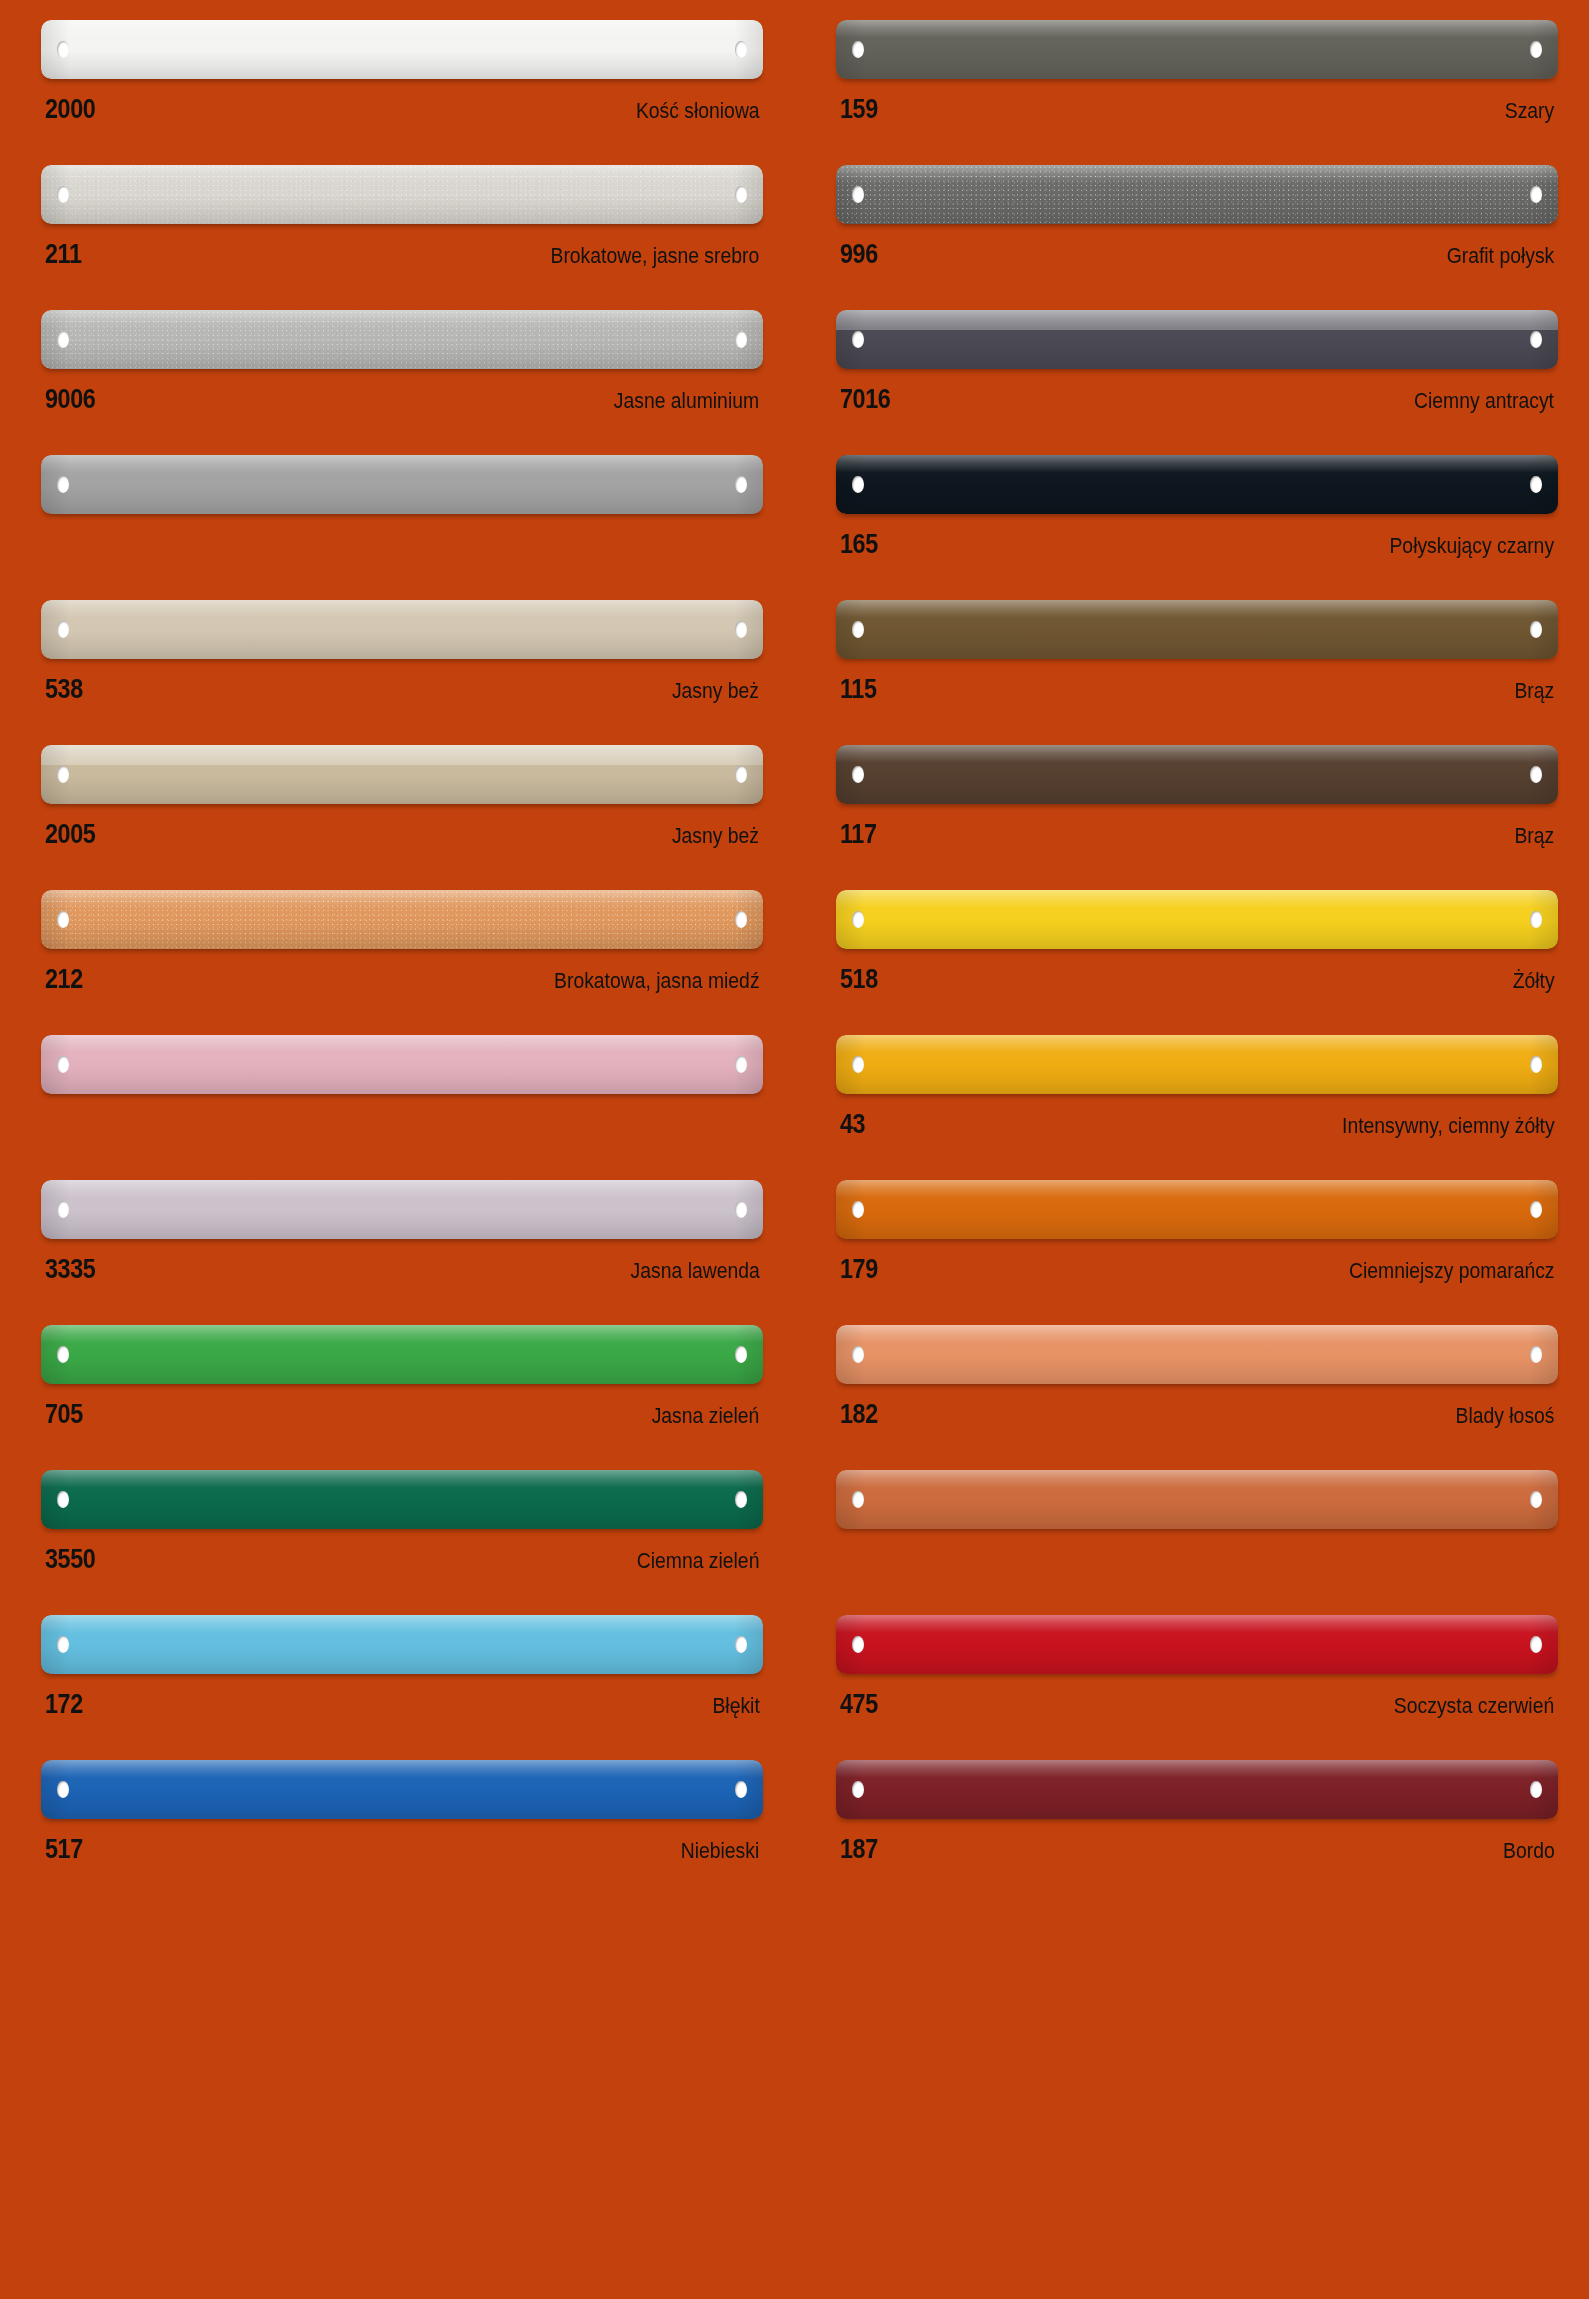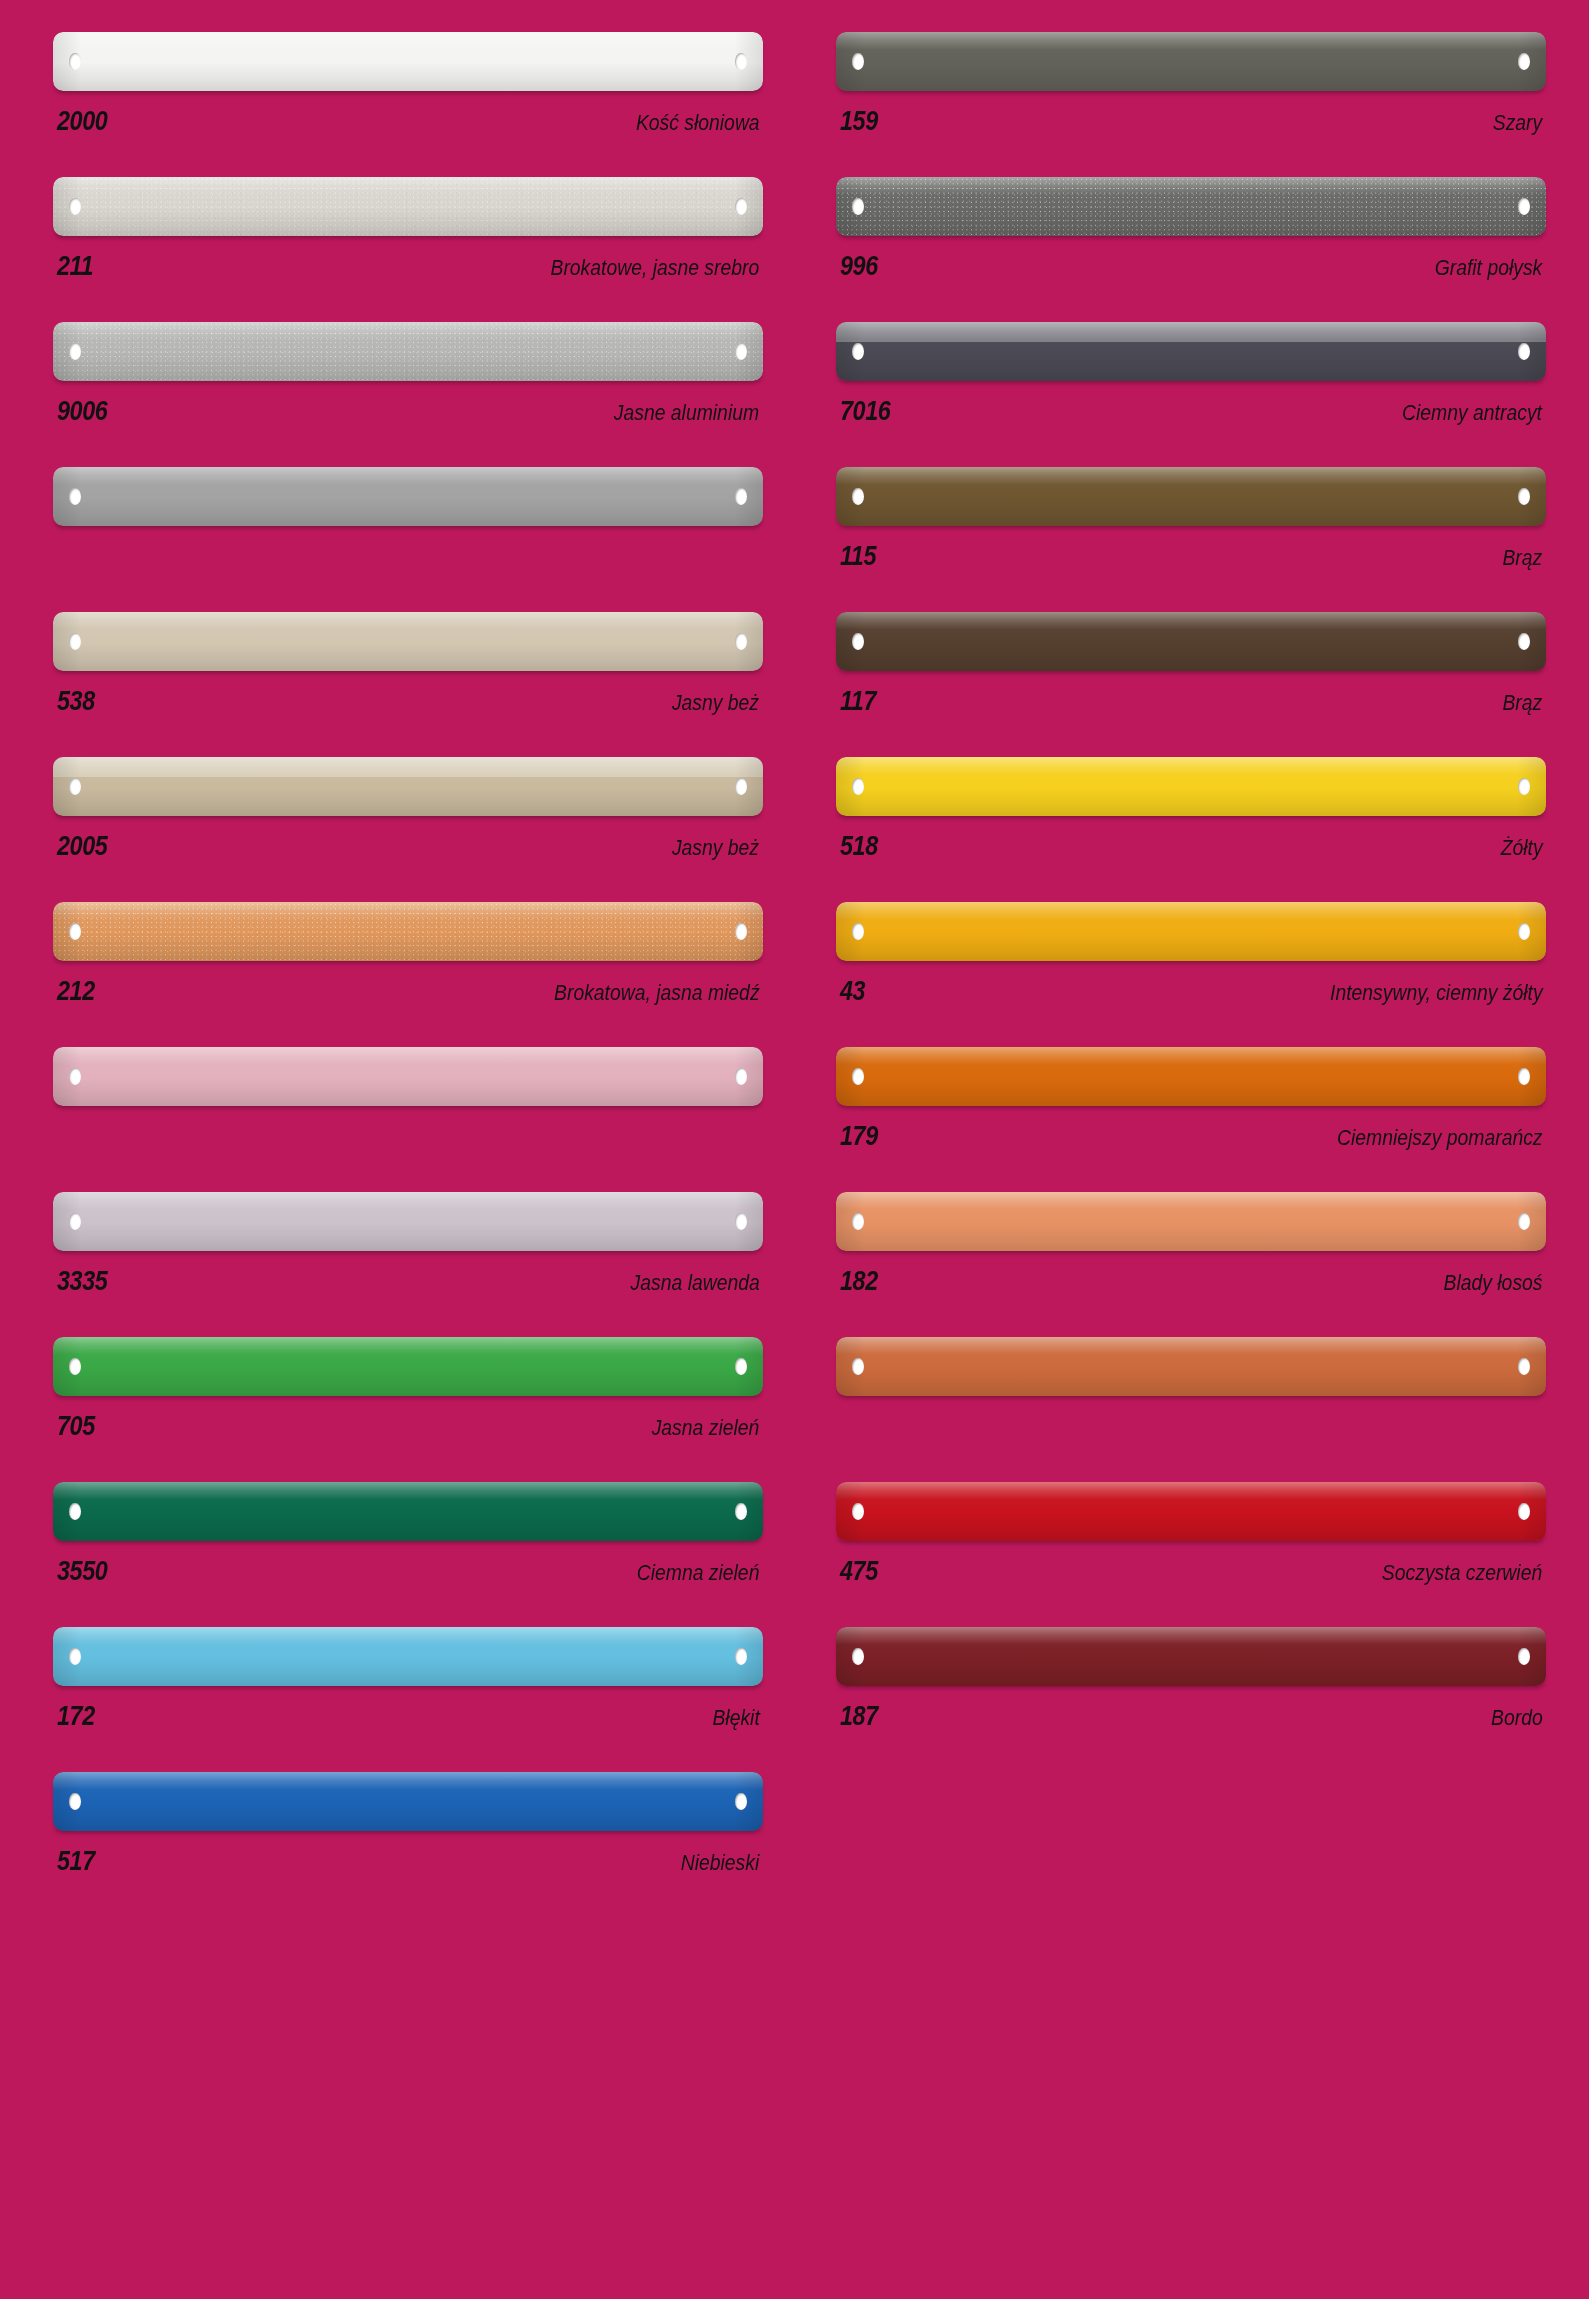--- a/index.html
+++ b/index.html
@@ -11,25 +11,24 @@
   body {
     width: 1590px;
     height: 2299px;
     font-family: "Liberation Sans", sans-serif;
     overflow: hidden;
   }
   .sheet {
     position: relative;
     width: 1590px;
     height: 2299px;
-    background: #be185d;
+    background: #c2410c;
     display: flex;
     box-sizing: border-box;
-    padding: 12px;
-    font-style: italic;
+    padding: 0;
   }
   .column {
     width: 795px;
     box-sizing: border-box;
     display: flex;
     flex-direction: column;
   }
   .col-left  { padding: 20px 32px 0 41px; }
   .col-right { padding: 20px 32px 0 41px; }
 
@@ -353,20 +352,33 @@
           <div class="hole hole-left"></div>
           <div class="hole hole-right"></div>
         </div>
         <div class="caption">
           <div class="code">7016</div>
           <div class="cname">Ciemny antracyt</div>
         </div>
       </div>
       <div class="swatch-row">
         <div class="plate">
+          <div class="plate-fill" style="background: rgb(13, 22, 30);"></div>
+          <div class="plate-gloss"></div>
+          <div class="plate-ends"></div>
+          <div class="hole hole-left"></div>
+          <div class="hole hole-right"></div>
+        </div>
+        <div class="caption">
+          <div class="code">165</div>
+          <div class="cname">Połyskujący czarny</div>
+        </div>
+      </div>
+      <div class="swatch-row">
+        <div class="plate">
           <div class="plate-fill" style="background: rgb(111, 86, 49);"></div>
           <div class="plate-gloss"></div>
           <div class="plate-ends"></div>
           <div class="hole hole-left"></div>
           <div class="hole hole-right"></div>
         </div>
         <div class="caption">
           <div class="code">115</div>
           <div class="cname">Brąz</div>
         </div>

